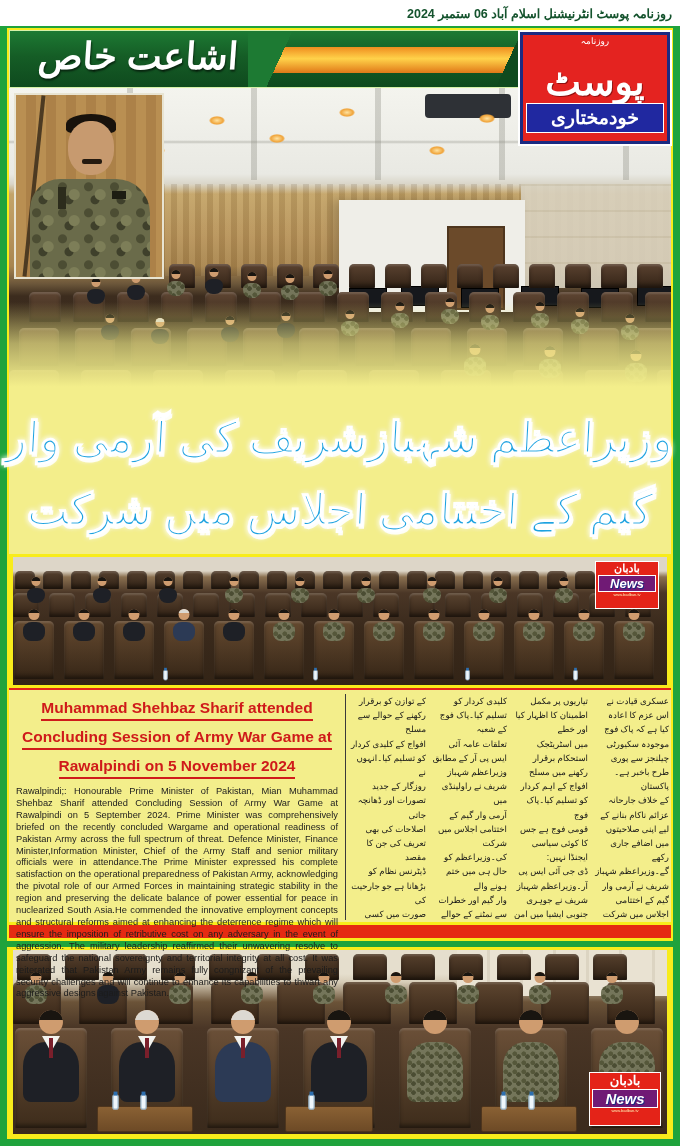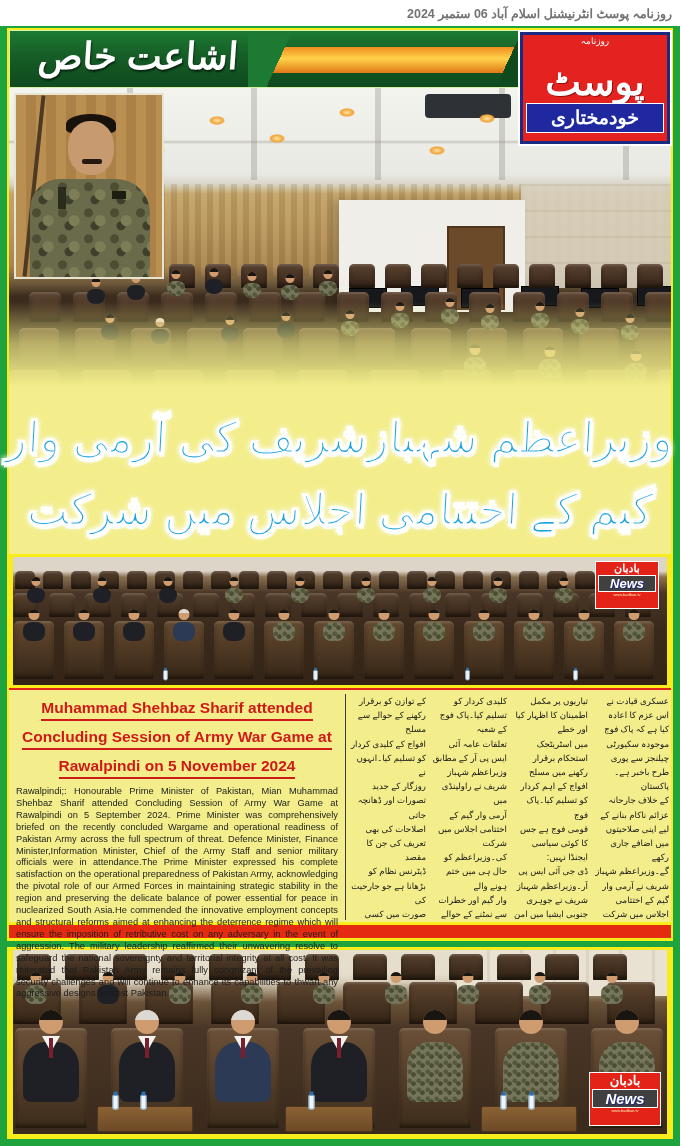--- a/index.html
+++ b/index.html
@@ -2,21 +2,21 @@
 <html><head>
 <meta charset="utf-8">
 <style>
   * { margin:0; padding:0; box-sizing:border-box; }
   body { font-family:"Liberation Sans", sans-serif; background:#777; }
   .page { position:relative; width:680px; height:1146px; background:#ffffff; overflow:hidden; margin:0 auto; }
 
   
   .dateline-bar { position:absolute; top:0; left:0; width:680px; height:26px; background:#ffffff;
     display:flex; align-items:center; justify-content:flex-end; padding:0 8px; }
-  .dateline { font-size:12.5px; font-weight:bold; color:#737373; direction:rtl; }
+  .dateline { font-size:12.5px; font-weight:bold; color:#14532d; direction:rtl; }
 
   
   .main-frame { position:absolute; top:26px; left:0; width:680px; height:1120px; background:#1fa33c; padding:2px 7px 7px 7px; }
   .inner { position:relative; width:666px; height:1111px; background:#f8ec1b; }
 
   
   .banner { position:absolute; left:2px; top:2px; width:662px; height:58px;
     background:linear-gradient(180deg,#1d7a33 0%,#155d26 45%,#0f4a1e 100%); border:1px solid #d6f0a8; overflow:hidden; }
   .banner-stripe { position:absolute; left:250px; top:16px; width:268px; height:26px;
     background:linear-gradient(180deg,#ef8d1f 0%,#ffd24a 45%,#e07818 100%); }
@@ -51,21 +51,21 @@
   .p-shirt { position:absolute; left:50%; transform:translateX(-50%); width:0; height:0;
     border-left:9px solid transparent; border-right:9px solid transparent; border-top:16px solid #f2f2ee; }
   .p-tie { position:absolute; left:50%; transform:translateX(-50%); width:4px; background:#7a1f2b; }
   .bottle { position:absolute; width:5px; height:12px; background:#eef6fb; border:1px solid #9fb9cc; border-radius:2px; }
   .bottle:before { content:""; position:absolute; left:0; top:-3px; width:100%; height:3px; background:#2d6fb0; }
   .wood-table { position:absolute; background:linear-gradient(180deg,#8a6134,#6d4a26); border:1px solid #4e351d; border-radius:2px; }
 
   
   .badban { position:absolute; z-index:25; background:#e42318; border:1px solid #ffffff; display:flex; flex-direction:column; align-items:center; }
   .bn-name { font-size:11px; line-height:13px; font-weight:bold; color:#fff; direction:rtl; }
-  .bn-news { align-self:stretch; margin:0 2px; background:#404040; border:1px solid #fff; color:#fff; font-weight:bold;
+  .bn-news { align-self:stretch; margin:0 2px; background:#701a75; border:1px solid #fff; color:#fff; font-weight:bold;
     font-size:13px; line-height:15px; text-align:center; font-style:italic; text-shadow:1px 1px 0 #1b2a82; }
   .bn-url { font-size:4px; line-height:6px; color:#ffe9b0; }
 
   
   .photo1 { position:absolute; left:2px; top:60px; width:662px; height:306px; overflow:hidden;
     background:linear-gradient(180deg,#f4f4ee 0,#e9e9e3 86px,#d9d5c8 96px,#c3a469 106px,#b6925a 150px,#a8854f 178px,#6b563a 196px,#3c2c1e 208px,#2f2217 100%); }
   .ceil-beams { position:absolute; left:0; top:0; width:100%; height:92px;
     background:repeating-linear-gradient(90deg,transparent 0 118px,rgba(140,140,130,.35) 118px 124px),
                linear-gradient(180deg,transparent 52px,rgba(140,140,130,.4) 54px,transparent 56px); }
   .light { position:absolute; width:16px; height:9px; border-radius:50%;

